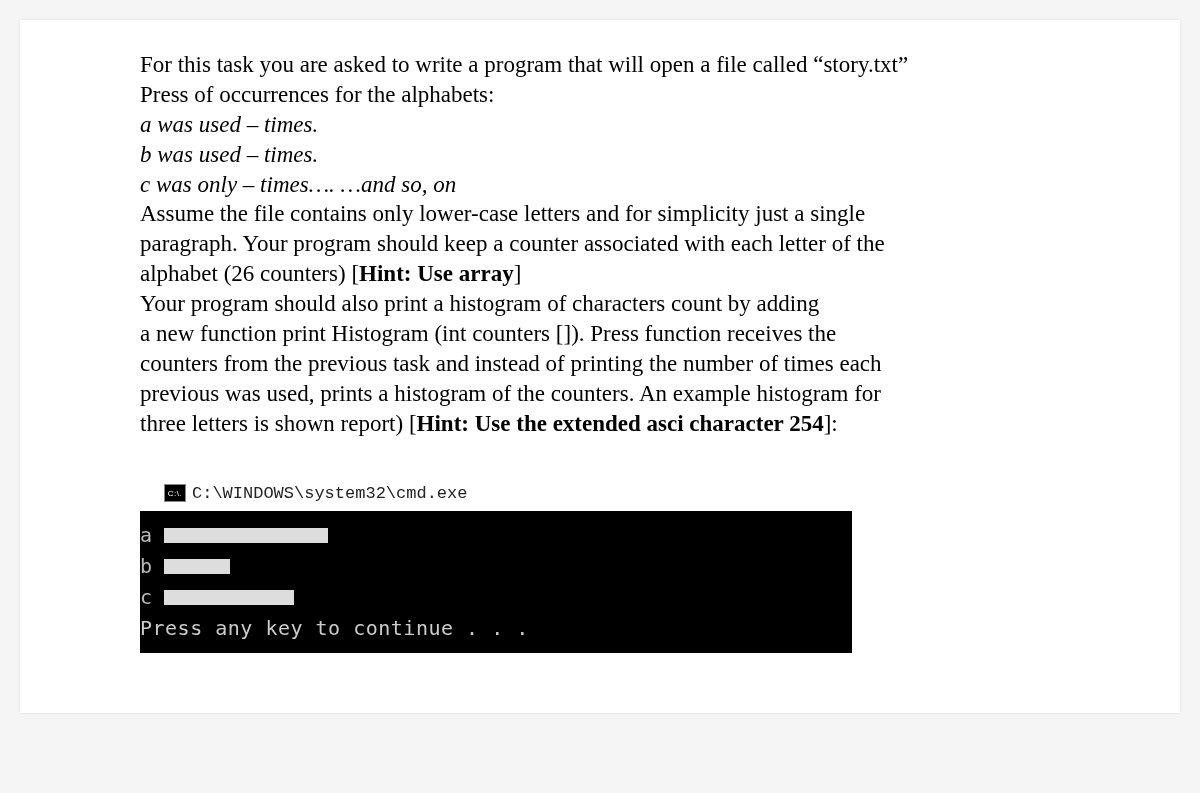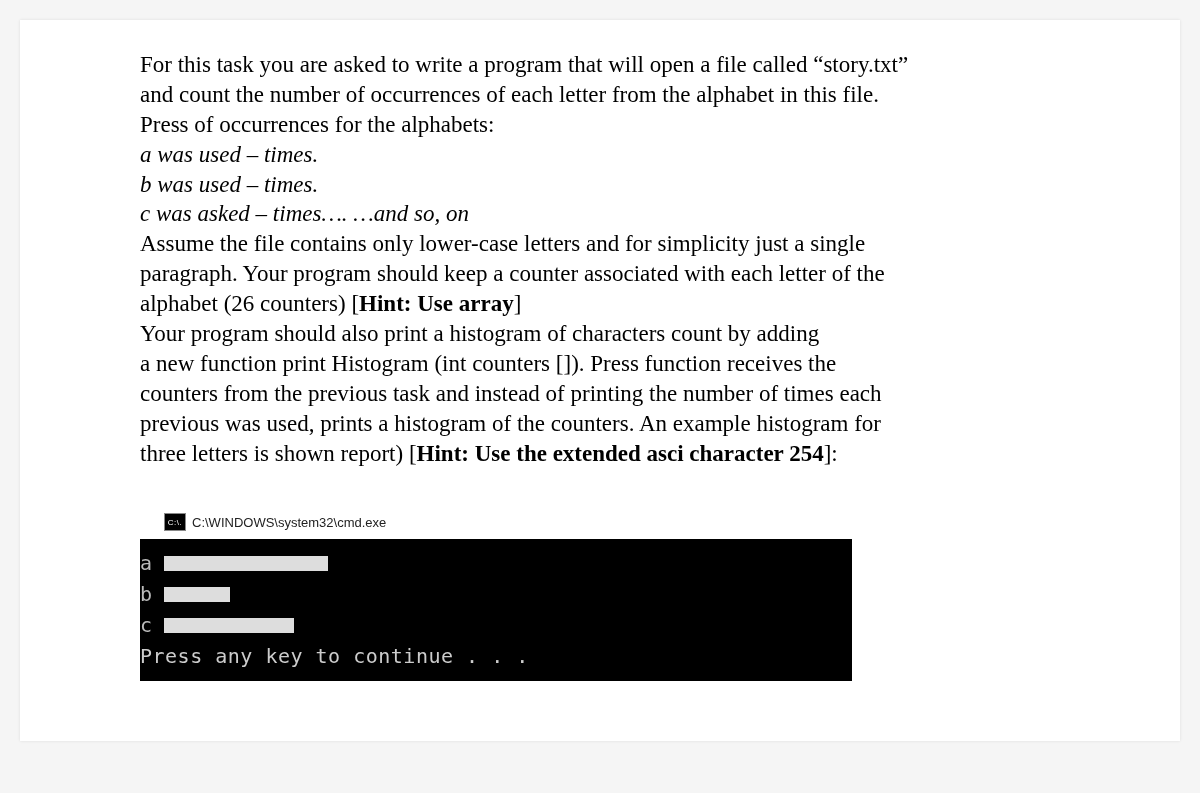--- a/index.html
+++ b/index.html
@@ -54,22 +54,22 @@
       border: 1px solid #888;
       color: #fff;
       font-size: 8px;
       font-family: Arial, sans-serif;
       display: flex;
       align-items: center;
       justify-content: center;
       letter-spacing: 0.5px;
     }
     .console-title-text {
-      font-family: Liberation Sans, sans-serif;
-      font-size: 13px;
+      font-family: Liberation Mono, monospace;
+      font-size: 17px;
       color: #222;
     }
     .console {
       background: #000;
       color: #ccc;
       font-family: Consolas, 'Lucida Console', monospace;
       font-size: 20px;
       padding: 10px 6px 10px 0px;
       width: 712px;
       line-height: 1.45;
@@ -97,26 +97,25 @@
       letter-spacing: 0.5px;
     }
   </style>
 </head>
 <body>
 
 <div class="page-container">
 
 
   <div class="body-text">For this task you are asked to write a program that will open a file called “story.txt”</div>
-  <div class="body-text">and count the number of occurrences of each letter from the alphabet in this file.</div>
   <div class="body-text">Press of occurrences for the alphabets:</div>
 
   <div class="body-text italic">a was used – times.</div>
   <div class="body-text italic">b was used – times.</div>
-  <div class="body-text italic">c was asked – times…. …and so, on</div>
+  <div class="body-text italic">c was only – times…. …and so, on</div>
 
   <div class="body-text">Assume the file contains only lower-case letters and for simplicity just a single</div>
   <div class="body-text">paragraph. Your program should keep a counter associated with each letter of the</div>
   <div class="body-text">
     <span>alphabet (26 counters) [</span><span class="bold">Hint: Use array</span><span>]</span>
   </div>
 
   <div class="body-text">Your program should also print a histogram of characters count by adding</div>
   <div class="body-text"> a new function print Histogram (int counters []). Press function receives the</div>
   <div class="body-text">counters from the previous task and instead of printing the number of times each</div>

